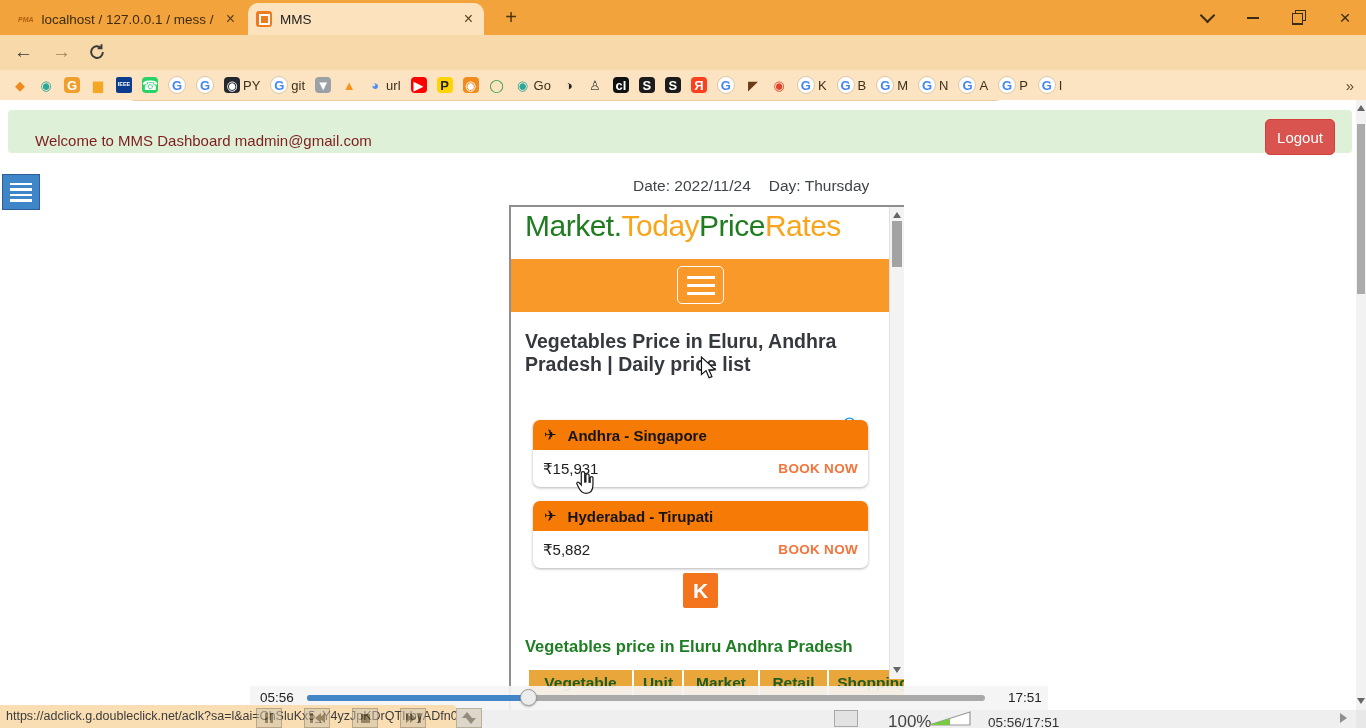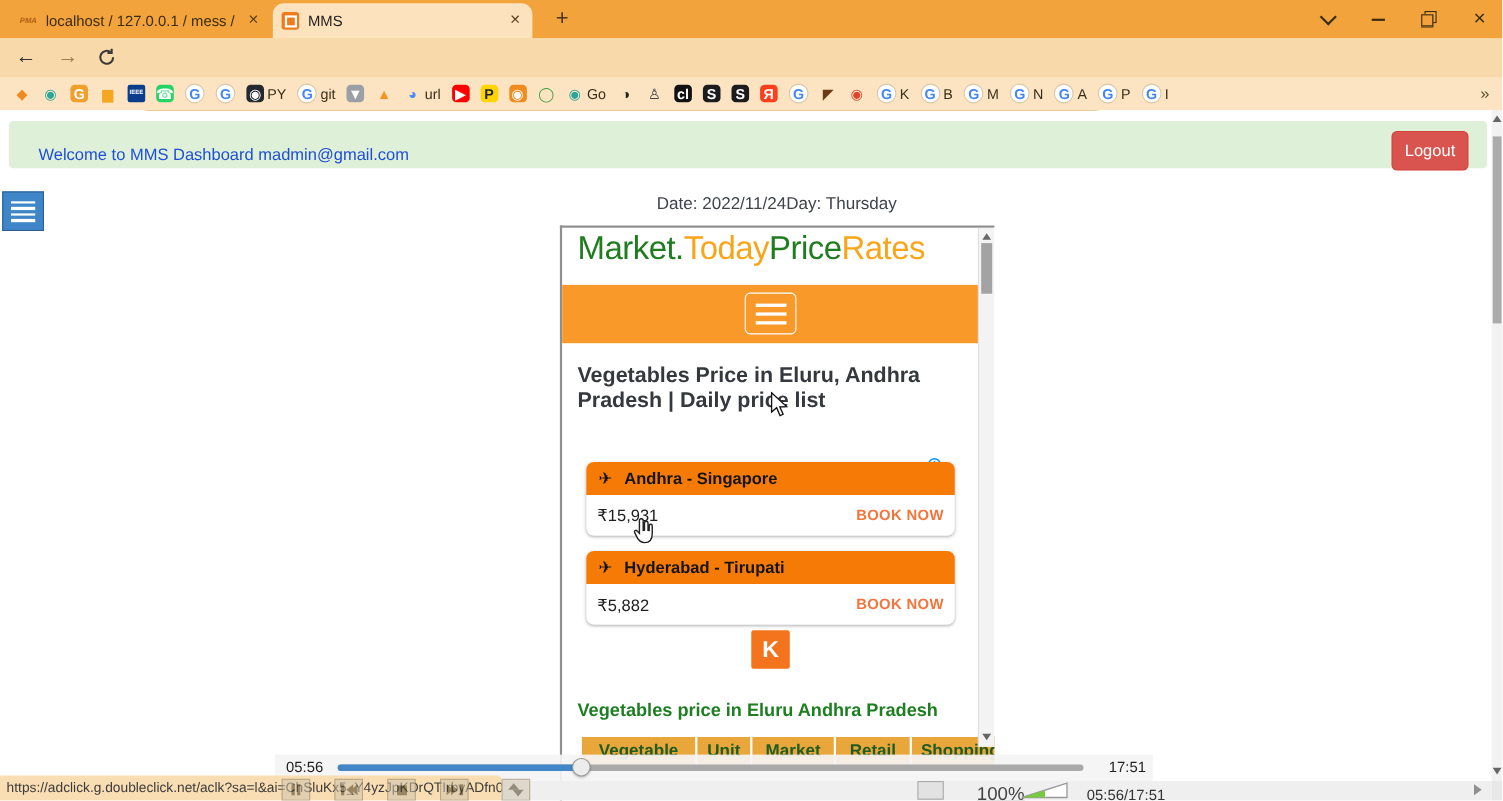--- a/index.html
+++ b/index.html
@@ -47,27 +47,27 @@
   .bm{display:flex;align-items:center;gap:3px;}
   .bmi{width:16px;height:16px;font-size:13px;font-weight:bold;display:flex;align-items:center;justify-content:center;border-radius:50%;line-height:1;}
   .bmi.boxed{border-radius:4px;color:#fff;}
   .bmi.ring{border:1px solid #d8c8a8;background:#fff;}
   .bmi.tiny{font-size:5.5px;letter-spacing:0;border-radius:2px;}
   .bml{font-size:13px;color:#3b2f1b;}
   #bmoverflow{right:12px;top:0;height:30px;display:flex;align-items:center;font-size:15px;color:#5a4a2a;}
 
   
   #banner{left:8px;top:110px;width:1344px;height:43px;background:#dff0d8;border-radius:4px;}
-  #welcome{position:absolute;left:27px;top:0;height:60px;display:flex;align-items:center;font-size:15px;color:#1d4ed8;}
+  #welcome{position:absolute;left:27px;top:0;height:60px;display:flex;align-items:center;font-size:15px;color:#7f1d1d;}
   #logout{position:absolute;left:1257px;top:9px;width:68px;height:34px;background:#d9534f;border:1px solid #d43f3a;border-radius:5px;color:#fff;font-size:15px;display:flex;align-items:center;justify-content:center;}
 
   
   #menubtn{left:2px;top:174px;width:38px;height:36px;background:#3e86c7;border:1px solid #2e5f94;box-sizing:border-box;display:flex;flex-direction:column;gap:3px;align-items:center;justify-content:center;}
   #menubtn i{display:block;width:22px;height:2.5px;background:#fff;}
-  #dateline{left:597px;top:177px;font-size:15.5px;color:#3f4449;display:flex;white-space:nowrap;}
+  #dateline{left:633px;top:177px;font-size:15.5px;color:#3f4449;display:flex;gap:18px;white-space:nowrap;}
 
   
   #sitecard{left:509px;top:205px;width:395px;height:523px;background:#fff;border-left:2px solid #8f8f8f;border-top:2px solid #8f8f8f;box-sizing:border-box;overflow:hidden;}
   #brand{position:absolute;left:14px;top:2px;font-size:30px;font-weight:normal;white-space:nowrap;letter-spacing:-0.5px;}
   #sitenav{position:absolute;left:0;top:52px;width:379px;height:53px;background:#f89929;}
   #sitetoggle{position:absolute;left:166px;top:7px;width:47px;height:38px;border:1px solid #fff;border-radius:5px;display:flex;flex-direction:column;gap:5px;align-items:center;justify-content:center;box-sizing:border-box;}
   #sitetoggle i{display:block;width:28px;height:3px;background:#fff;}
   #siteh1{position:absolute;left:14px;top:123px;width:338px;font-size:19.5px;font-weight:bold;color:#35393e;line-height:1.18;}
   #adchoices{position:absolute;left:332px;top:209px;display:flex;gap:4px;align-items:center;color:#109af0;}
   #adchoices .x{font-size:13px;font-weight:bold;}

